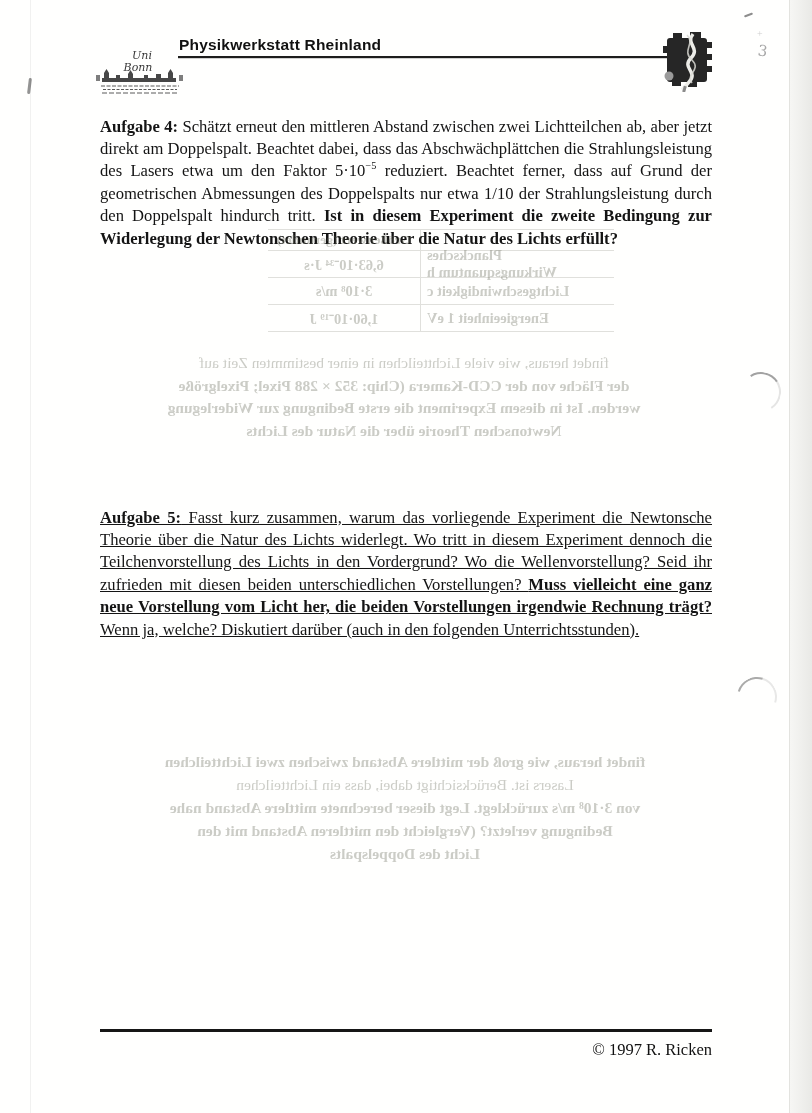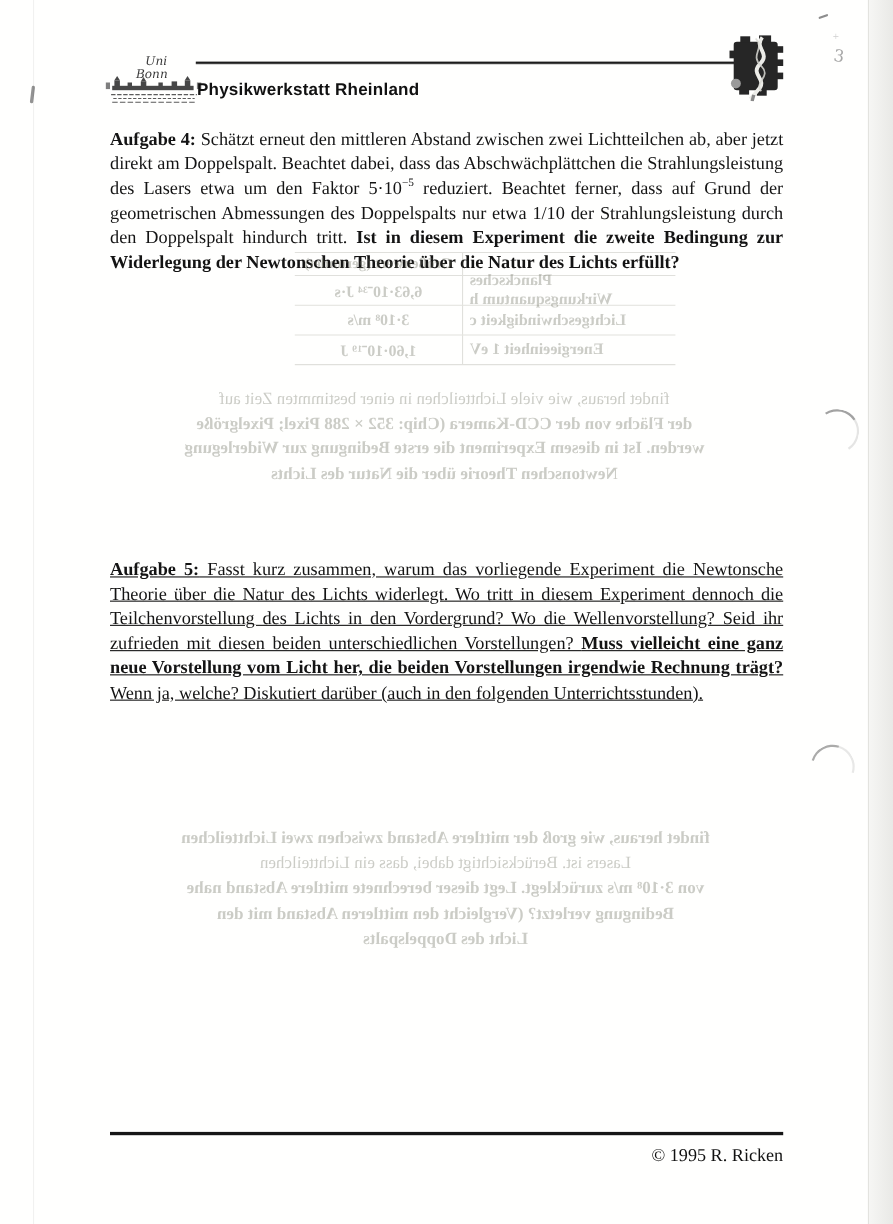--- a/index.html
+++ b/index.html
@@ -27,21 +27,21 @@
     border-top-color:rgba(70,70,70,0.45); border-right-color:rgba(70,70,70,0.12); }
   .mark-dash { position:absolute; left:744px; top:14px; width:9px; height:2px;
     background:#8d8d8d; transform:rotate(-20deg); border-radius:1px; }
   .mark-plus { position:absolute; left:757px; top:28px; color:#cfcfcf; font-size:10px; }
   .mark-squiggle { position:absolute; left:758px; top:42px; color:#a8a8a8;
     font-size:15px; font-family:"DejaVu Serif", serif; transform:rotate(8deg); }
 
   
   .header-title { position:absolute; left:179px; top:36px;
     font-family:"Liberation Sans", sans-serif; font-weight:bold; font-size:15.5px;
-    color:#111; letter-spacing:0.2px;margin-top:37px; }
+    color:#111; letter-spacing:0.2px; }
   .header-rule { position:absolute; left:178px; top:56px; width:492px; height:2px;
     background:#1d1d1d; box-shadow:0 1px 0 rgba(0,0,0,0.18); }
   .logo-left { position:absolute; left:96px; top:48px; }
   .logo-right { position:absolute; left:663px; top:32px; }
 
   
   .para { position:absolute; left:100px; width:612px; font-size:16.6px;
     line-height:22.4px; text-align:justify; color:#141414; }
   .para b { font-weight:bold; }
   .para sup { font-size:0.62em; vertical-align:super; line-height:0; }
@@ -168,13 +168,13 @@
 
 <div class="bleed bleed-low mirror">
   <div class="bl w600">findet heraus, wie groß der mittlere Abstand zwischen zwei Lichtteilchen</div>
   <div class="bl">Lasers ist. Berücksichtigt dabei, dass ein Lichtteilchen</div>
   <div class="bl w600">von 3·10⁸ m/s zurücklegt. Legt dieser berechnete mittlere Abstand nahe</div>
   <div class="bl w600">Bedingung verletzt? (Vergleicht den mittleren Abstand mit den</div>
   <div class="bl w700">Licht des Doppelspalts</div>
 </div>
 
 <div class="footer-rule"></div>
-<div class="footer-copy">© 1995 R. Ricken</div>
+<div class="footer-copy">© 1997 R. Ricken</div>
 
 </body></html>

